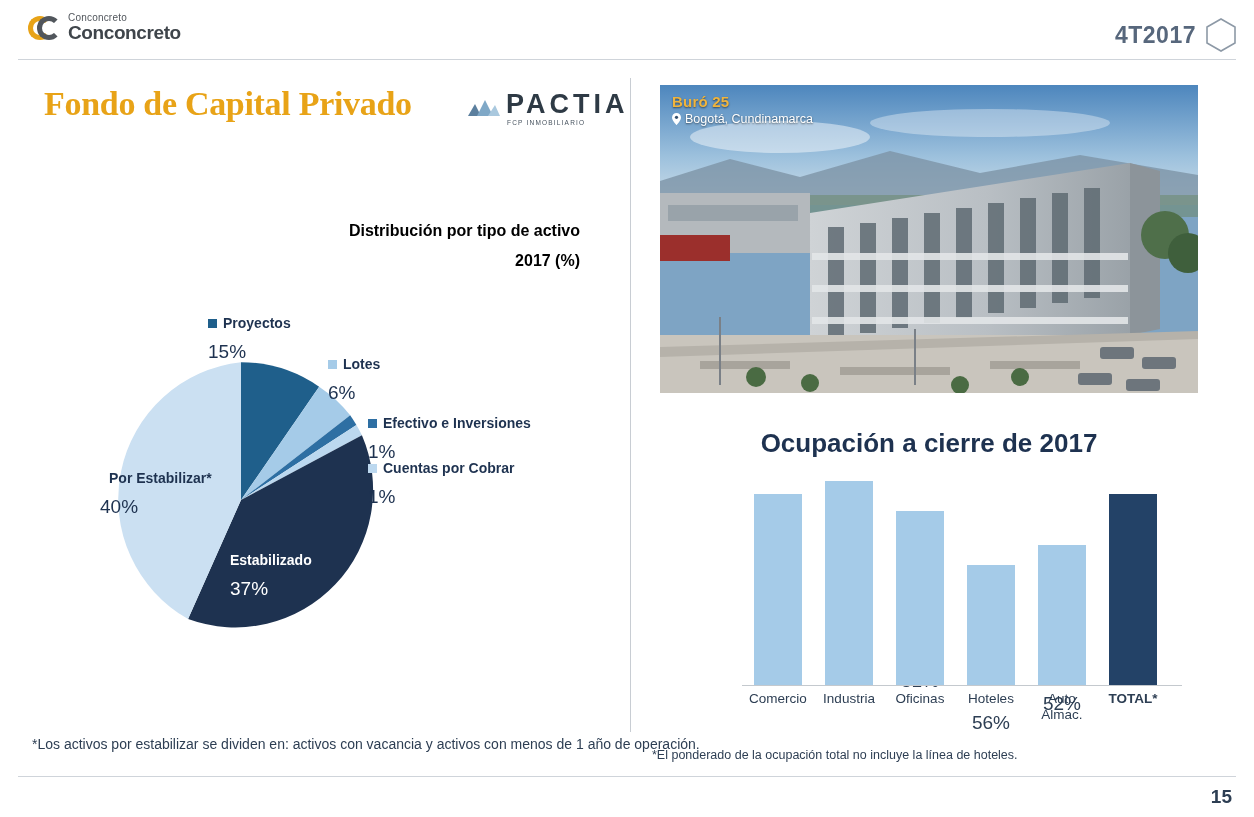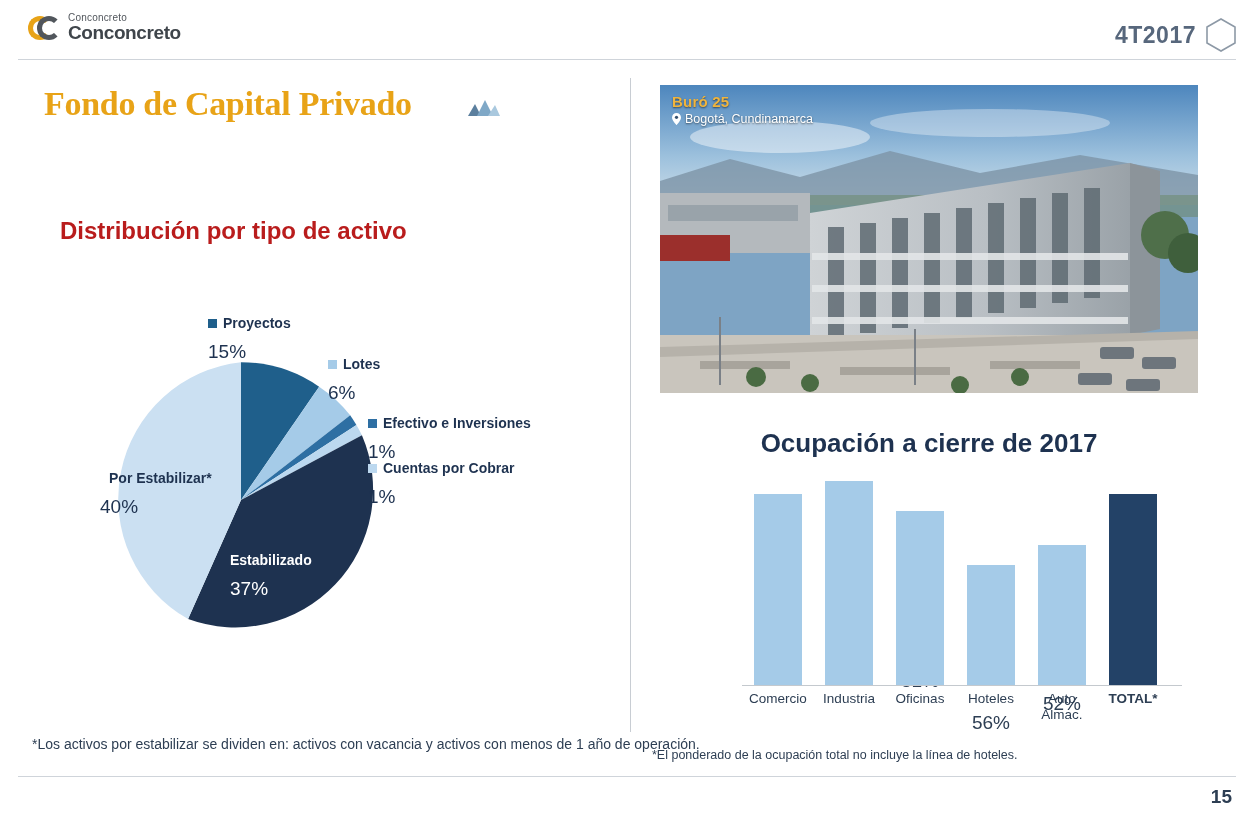--- a/index.html
+++ b/index.html
@@ -121,24 +121,24 @@
     position: absolute;
     top: 78px; left: 630px;
     width: 1px; height: 654px;
     background: #c8cdd3;
   }
 
   .pie-title {
     position: absolute;
     top: 216px; left: 60px;
     width: 520px;
-    text-align: left;
-    font-size: 24px;
-    font-weight: bold;
-    color: #b91c1c;
+    text-align: right;
+    font-size: 16px;
+    font-weight: bold;
+    color: #000000;
     line-height: 30px;
   }
 
   .pie-wrap {
     position: absolute;
     top: 355px; left: 96px;
     width: 290px; height: 290px;
   }
   .pie-wrap svg { display: block; }
 
@@ -318,26 +318,31 @@
 
 <div class="title-main">Fondo de Capital Privado</div>
 <div class="pactia-logo">
   <span class="pactia-mark">
     <svg width="32" height="18" viewBox="0 0 32 18">
       <polygon points="0,18 7,6 13,18" fill="#5b7f9e"></polygon>
       <polygon points="9,18 17,2 25,18" fill="#7fa8c7"></polygon>
       <polygon points="20,18 27,7 32,18" fill="#a9c8de"></polygon>
     </svg>
   </span>
+  <div>
+    <div class="pactia-word">PACTIA</div>
+    <div class="pactia-sub">FCP INMOBILIARIO</div>
+  </div>
 </div>
 
 <div class="divider-v"></div>
 
 <div class="pie-title">
   <div>Distribución por tipo de activo</div>
+  <div>2017 (%)</div>
 </div>
 
 <div class="pie-wrap">
   <svg width="290" height="290" viewBox="0 0 200 200">
 
     <path d="M100,100 L100,5 A95,95 0 0,1 153.9,21.9 Z" fill="#1f5f8b"></path>
 
     <path d="M100,100 L153.9,21.9 A95,95 0 0,1 175.3,41.5 Z" fill="#a5cbe8"></path>
 
     <path d="M100,100 L175.3,41.5 A95,95 0 0,1 179.6,48.3 Z" fill="#2e6fa3"></path>

